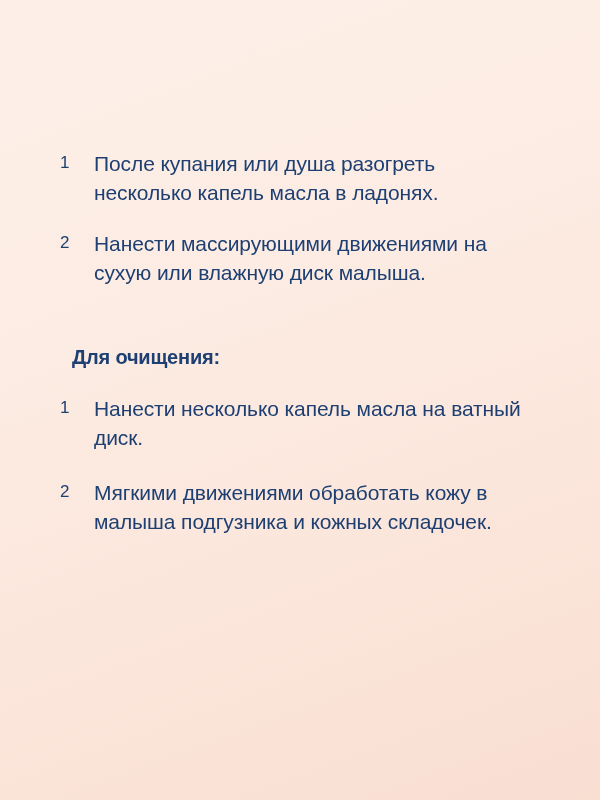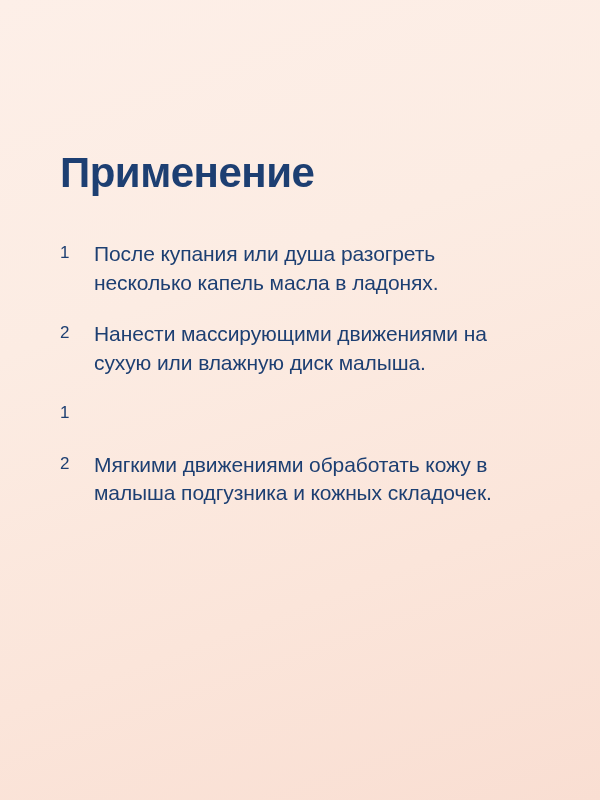--- a/index.html
+++ b/index.html
@@ -69,37 +69,38 @@
   .section-two .step {
     margin-bottom: 26px;
   }
 </style>
 </head>
 <body>
 
 <div class="page">
   <div class="content">
 
-    <h1 class="main-title">Применение</h1>
 
     <ul class="steps section-one">
       <li class="step">
         <span class="step-number">1</span>
         <span class="step-text">После купания или душа разогреть несколько капель масла в ладонях.</span>
       </li>
       <li class="step">
         <span class="step-number">2</span>
         <span class="step-text">Нанести массирующими движениями на сухую или влажную диск малыша.</span>
       </li>
     </ul>
 
+    <h2 class="section-heading">Для очищения:</h2>
 
     <ul class="steps section-two">
       <li class="step">
         <span class="step-number">1</span>
+        <span class="step-text">Нанести несколько капель масла на ватный диск.</span>
       </li>
       <li class="step">
         <span class="step-number">2</span>
         <span class="step-text">Мягкими движениями обработать кожу в малыша подгузника и кожных складочек.</span>
       </li>
     </ul>
 
   </div>
 </div>
 

